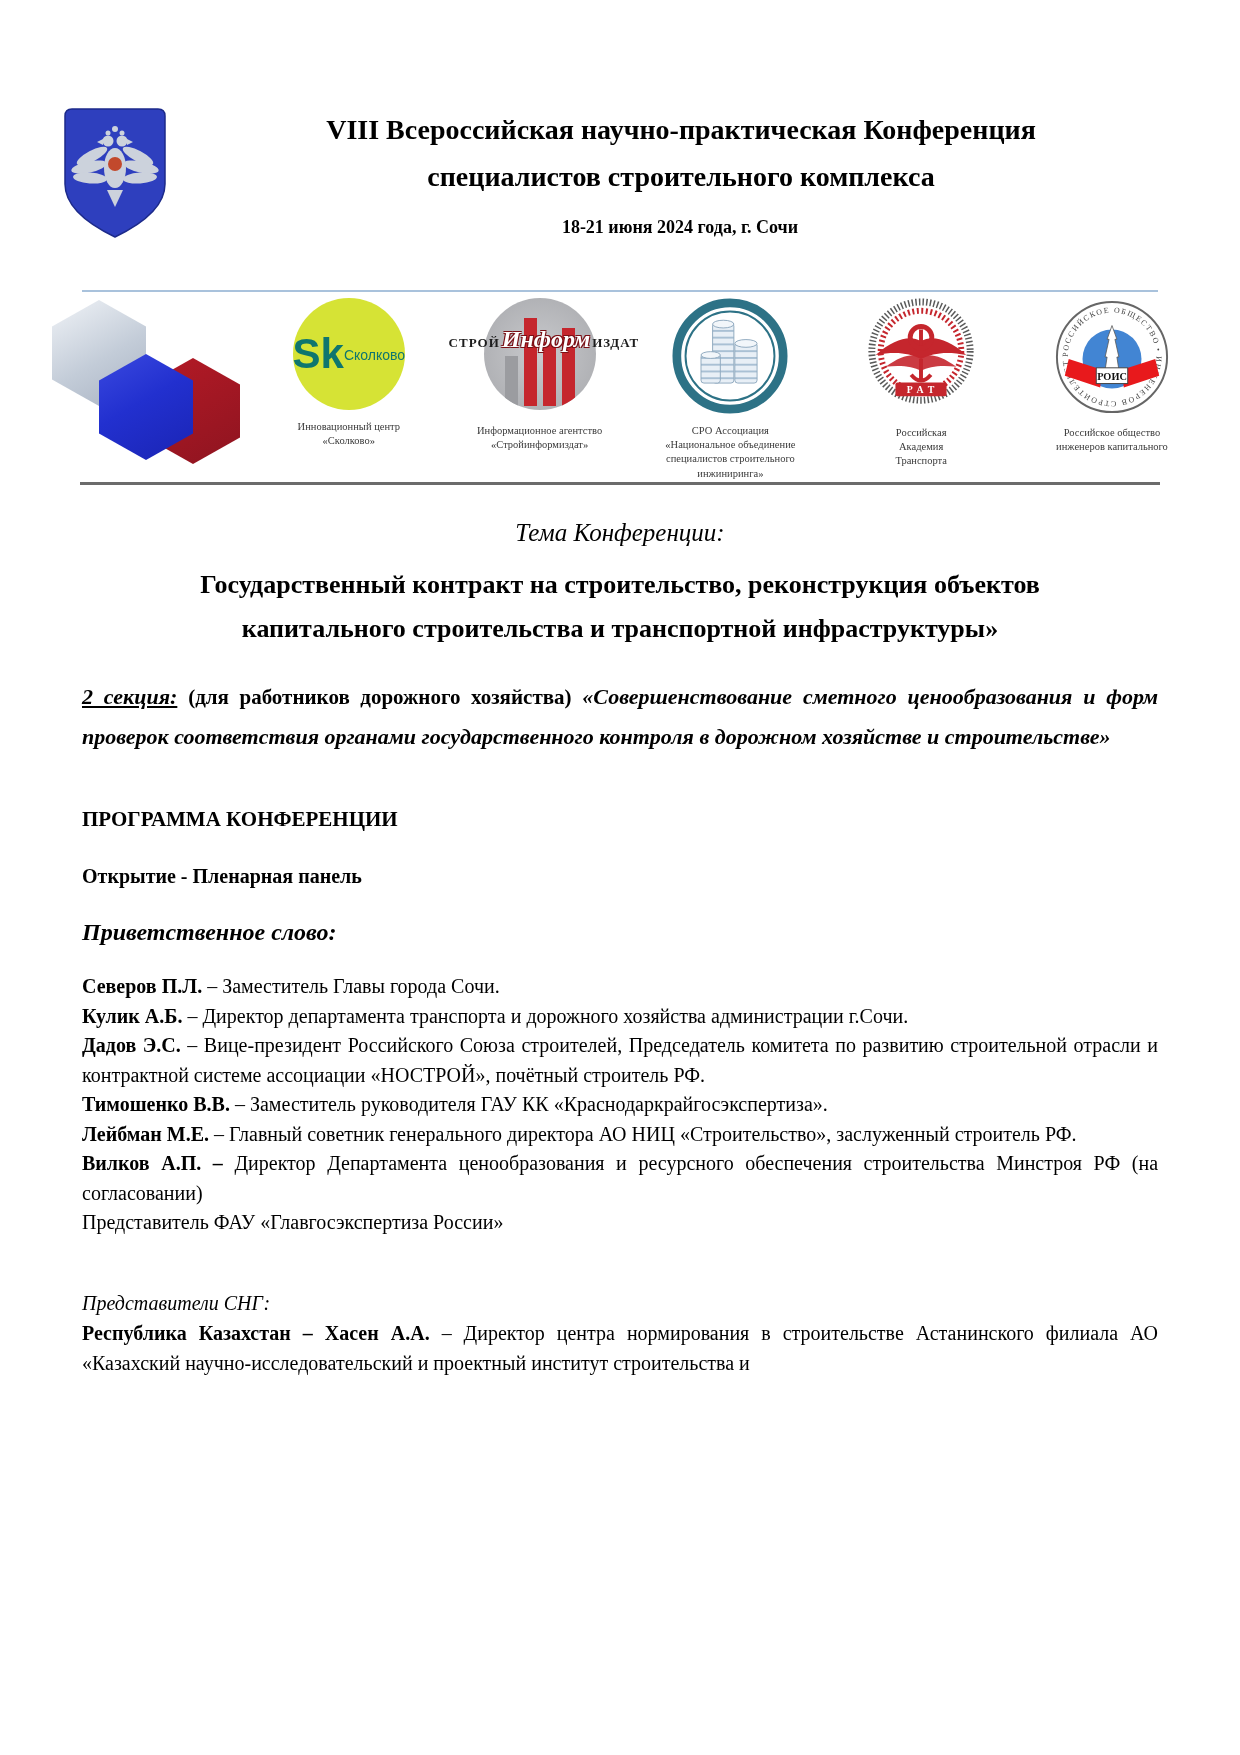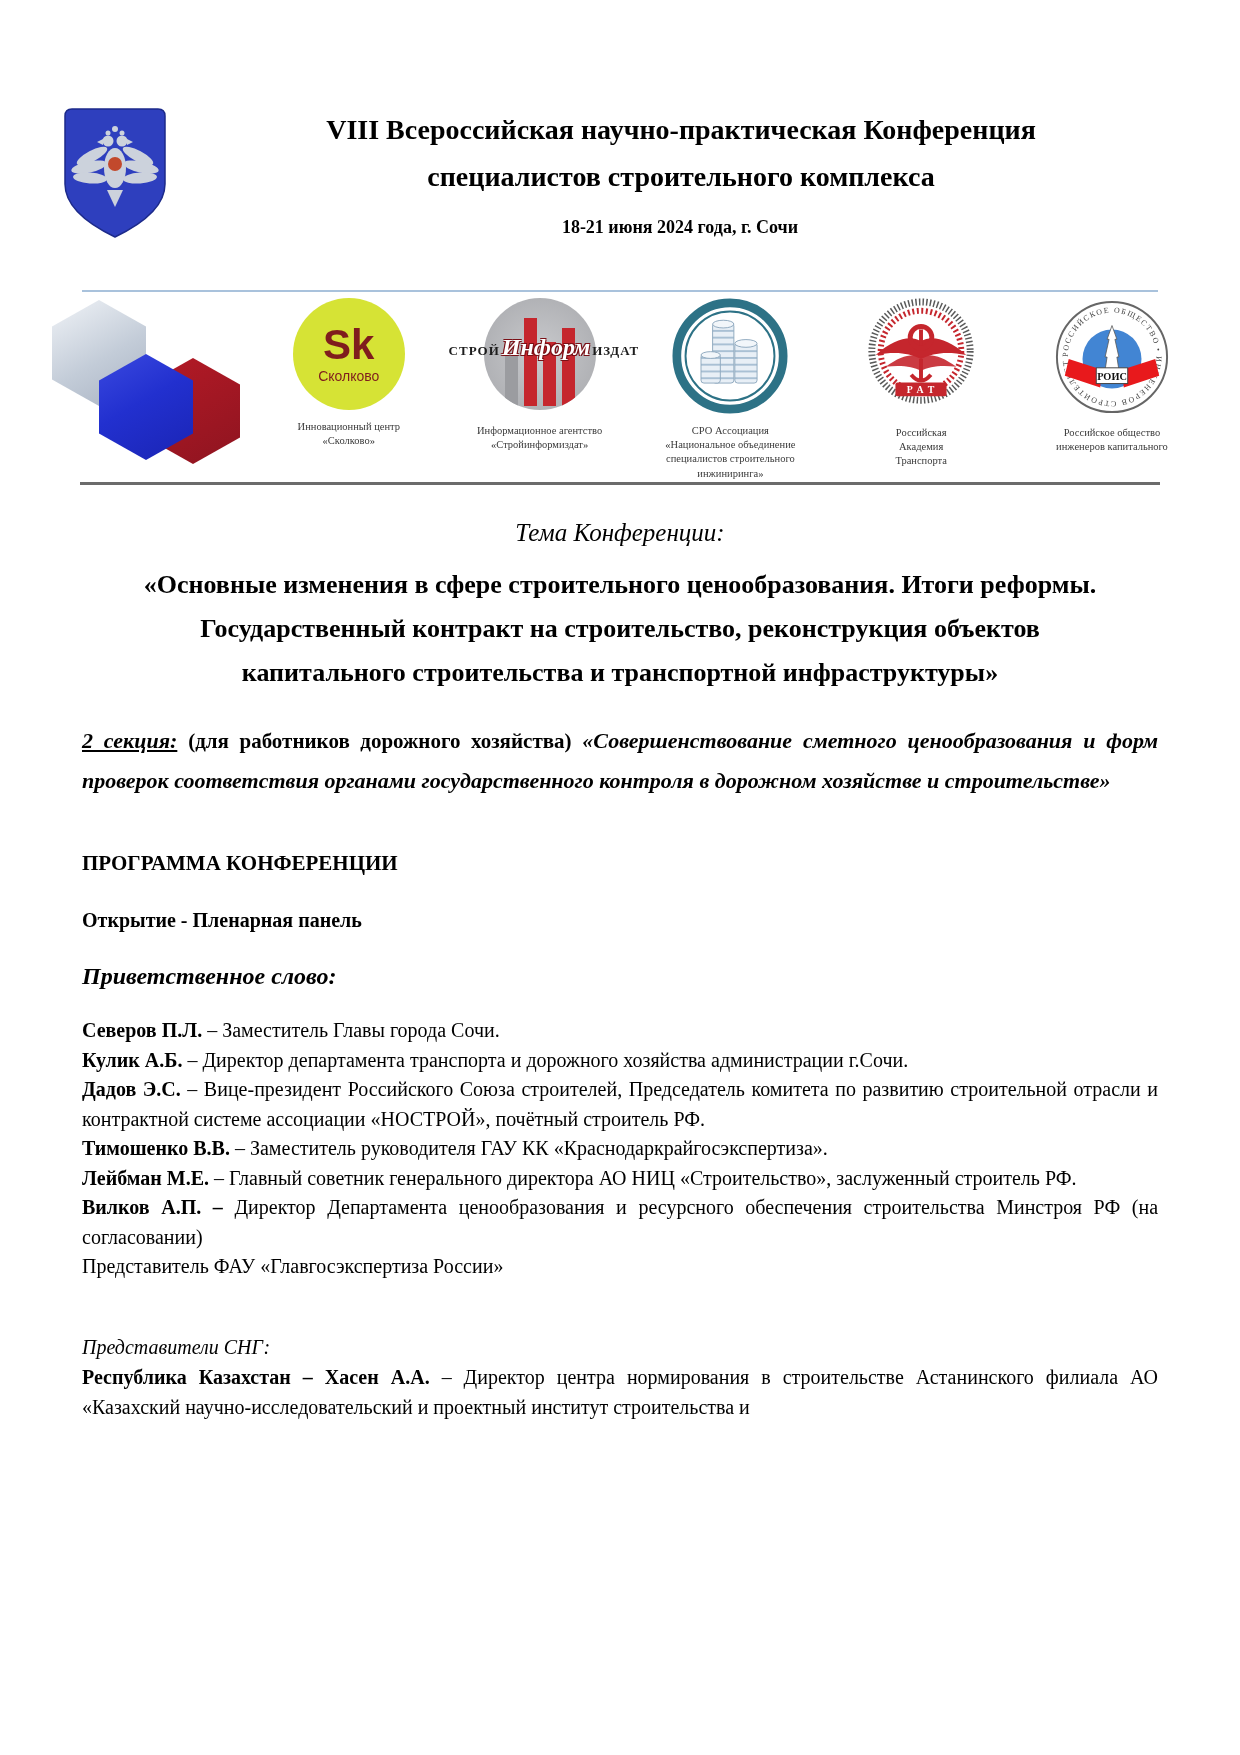--- a/index.html
+++ b/index.html
@@ -27,30 +27,30 @@
   .caption{margin-top:10px;font-size:10.5px;line-height:1.35;text-align:center;color:#3a3a3a}
   
   .hexlogo{position:relative;width:206px;height:162px}
   .hex{position:absolute;width:94px;height:106px;
        clip-path:polygon(50% 0,100% 25%,100% 75%,50% 100%,0 75%,0 25%)}
   .hex-grey{left:14px;top:2px;z-index:1;background:linear-gradient(150deg,#f0f3f7 0%,#c3ccd8 55%,#a8b2c2 100%)}
   .hex-blue{left:61px;top:56px;z-index:3;background:linear-gradient(150deg,#3a49e0,var(--hex-blue) 45%,#1a24b4)}
   .hex-red{left:108px;top:60px;z-index:2;background:linear-gradient(150deg,#b51a26,var(--hex-red))}
   
   .sk-circle{width:112px;height:112px;border-radius:50%;background:var(--skolkovo-lime);
-             display:flex;flex-direction:column;align-items:center;justify-content:center;
-             font-family:"Liberation Sans","DejaVu Sans",sans-serif;color:#7f1d1d}
+             display:flex;flex-direction:row;align-items:center;justify-content:center;
+             font-family:"Liberation Sans","DejaVu Sans",sans-serif;color:#0f766e}
   .sk-mark{font-size:42px;font-weight:bold;line-height:1}
   .sk-word{font-size:14px;margin-top:2px}
   
   .sii-wrap{position:relative;width:170px;height:116px;display:flex;justify-content:center}
   .sii-circle{width:112px;height:112px;border-radius:50%;background:radial-gradient(#c9cacd,#a7a8ac);
               overflow:hidden;display:flex;align-items:flex-end;justify-content:center;gap:6px;padding-bottom:4px}
   .sii-bar{width:13px;background:var(--brand-red)}
-  .sii-text{position:absolute;top:36px;left:-6px;right:-6px;text-align:left;white-space:nowrap}
+  .sii-text{position:absolute;top:28px;left:-6px;right:-6px;text-align:left;white-space:nowrap}
   .sii-t13{font-size:13px;font-weight:bold;letter-spacing:1px;color:#1d1d1d}
   .sii-t2{font-size:24px;font-weight:bold;font-style:italic;color:#fff;margin:0 2px;
           text-shadow:1px 1px 0 #7a1016,-1px -1px 0 #7a1016,1px -1px 0 #7a1016,-1px 1px 0 #7a1016}
   
   .theme-label{margin-top:34px;text-align:center;font-style:italic;font-size:25px}
   .topic{margin:16px 80px 0;text-align:center;font-weight:bold;font-size:26px;line-height:44px}
   .section{margin:42px 82px 0;font-size:22px;line-height:40px;text-align:justify}
   .section.s2{margin-top:26px}
   .sec-label{font-weight:bold;font-style:italic;text-decoration:underline}
   .sec-text{font-weight:bold;font-style:italic}
@@ -206,21 +206,20 @@
       </div>
     </div>
 
   </div>
 
   <div class="rule rule-grey"></div>
 
   <div class="theme-label">Тема Конференции:</div>
 
   <div class="topic">
-    <div>«Основные изменения в сфере строительного ценообразования. Итоги реформы.</div>
     <div>Государственный контракт на строительство, реконструкция объектов</div>
     <div>капитального строительства и транспортной инфраструктуры»</div>
   </div>
 
 
   <p class="section s2">
     <span class="sec-label">2 секция:</span>
     <span class="sec-note">(для работников дорожного хозяйства)</span>
     <span class="sec-text">«Совершенствование сметного ценообразования и форм проверок соответствия органами государственного контроля в дорожном хозяйстве и строительстве»</span>
   </p>

